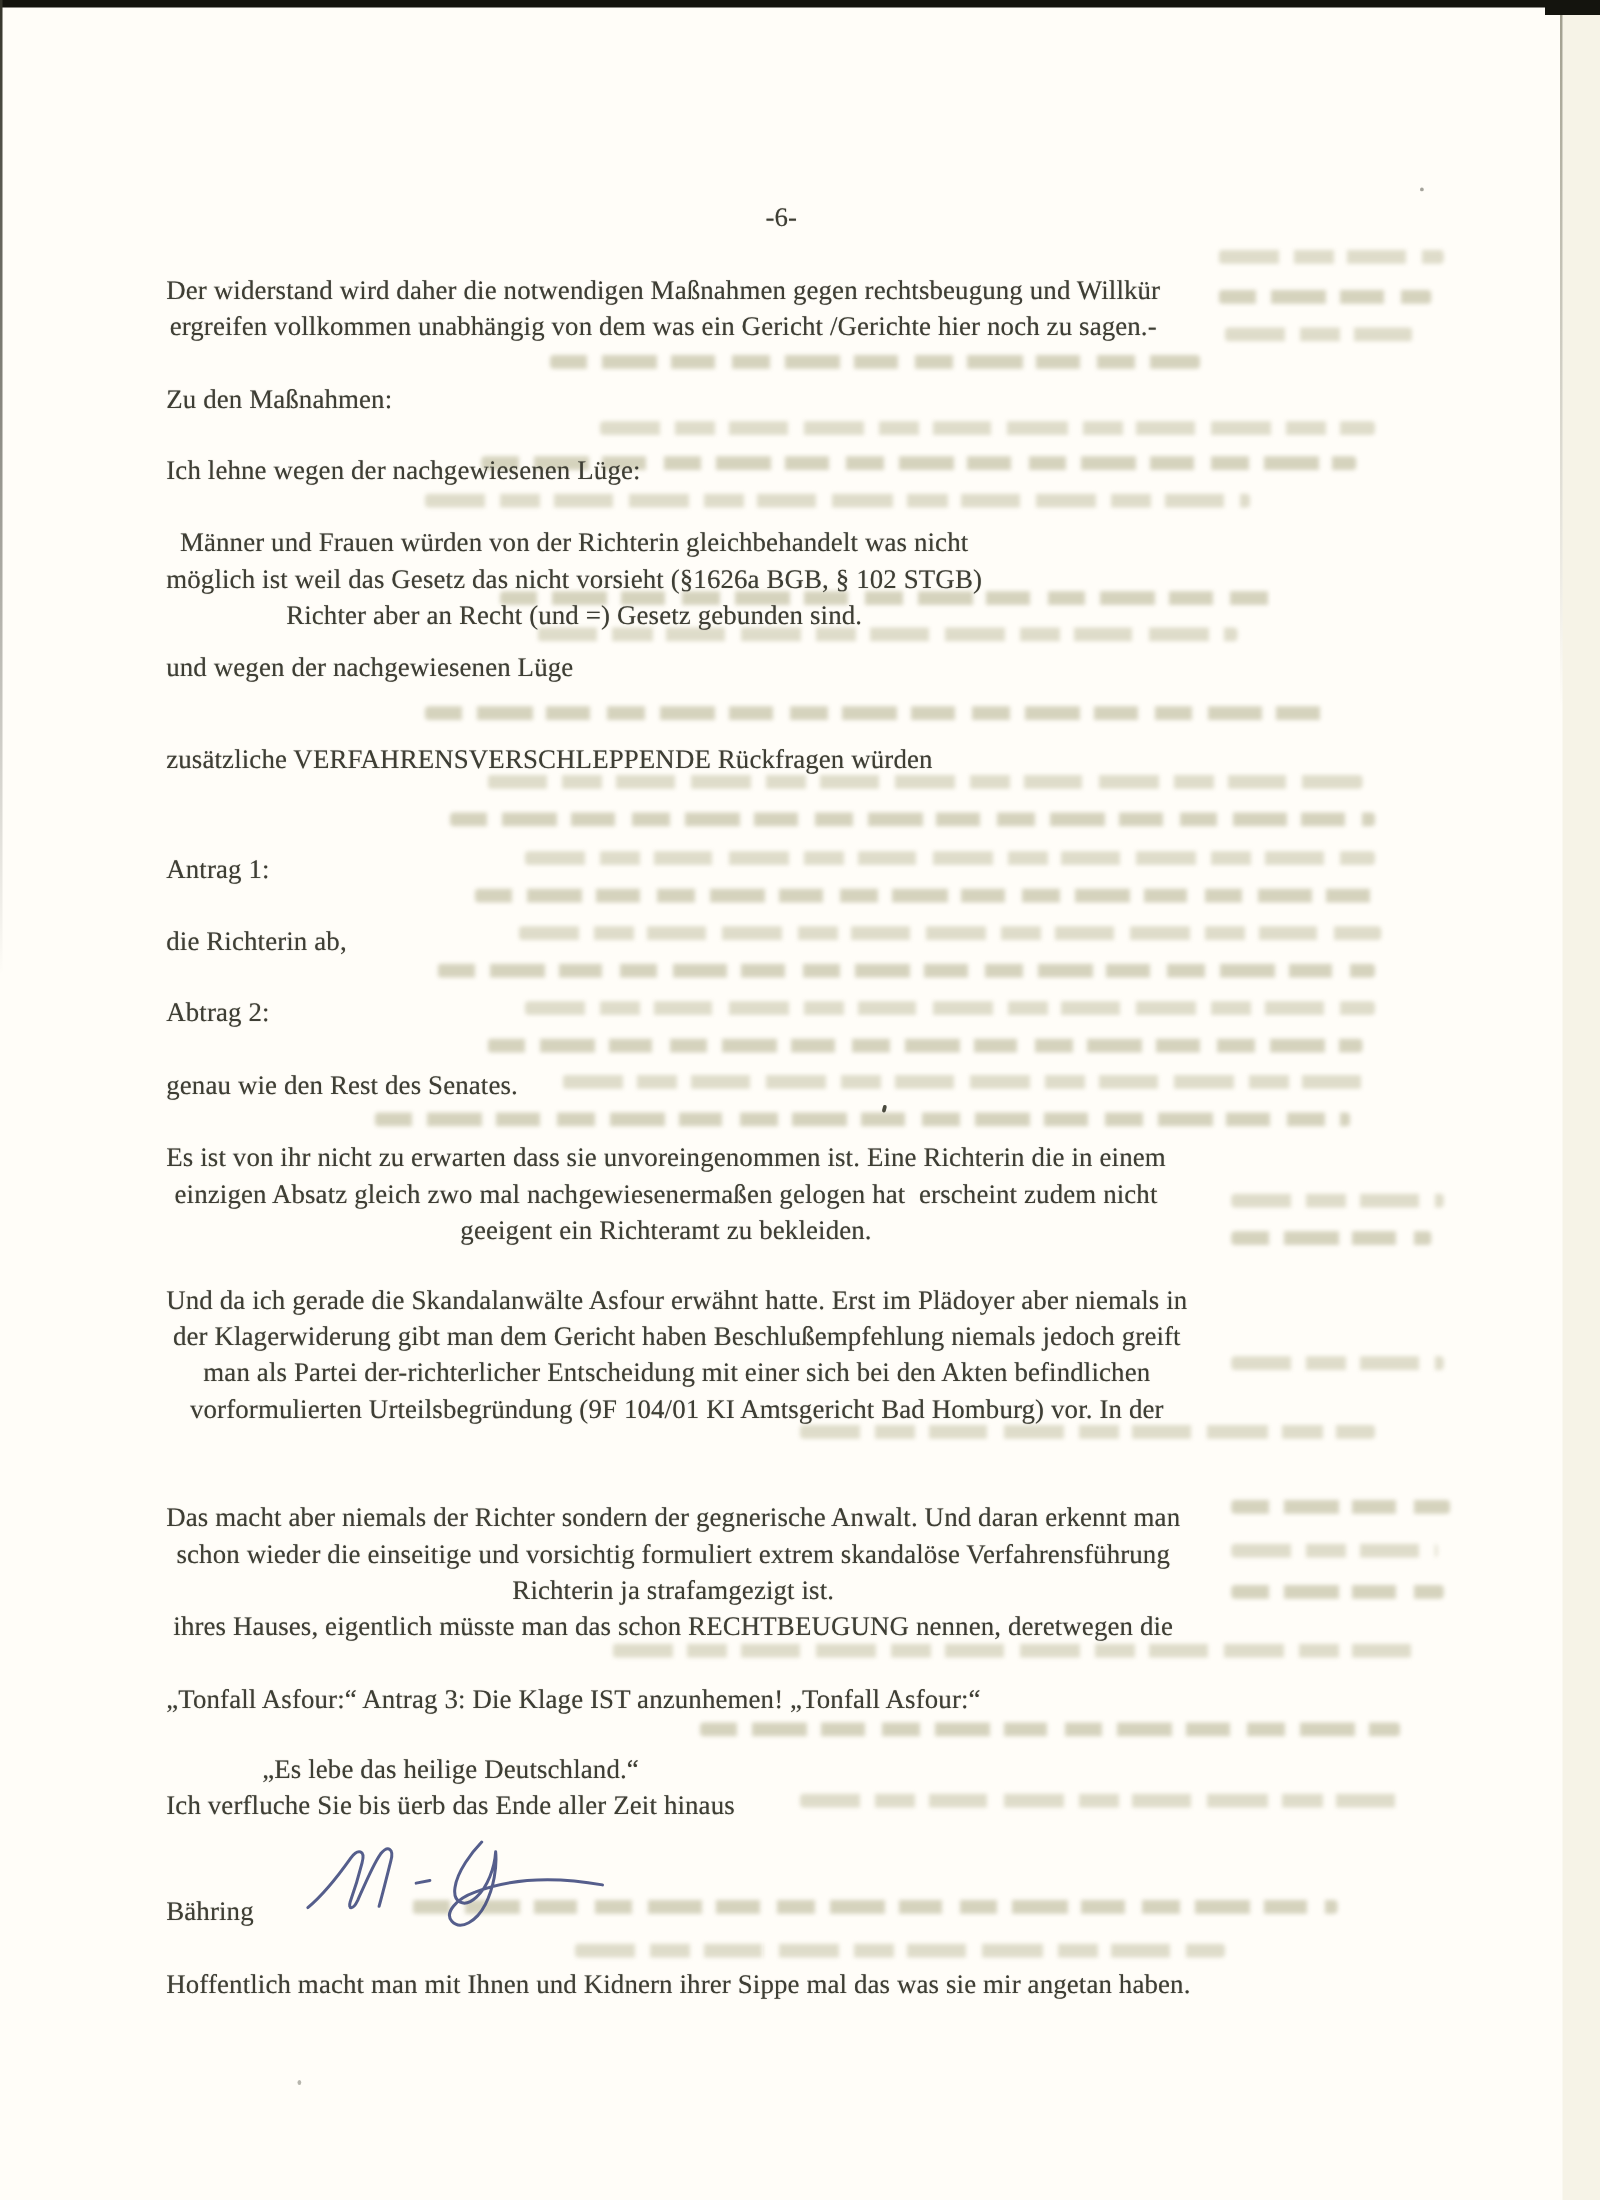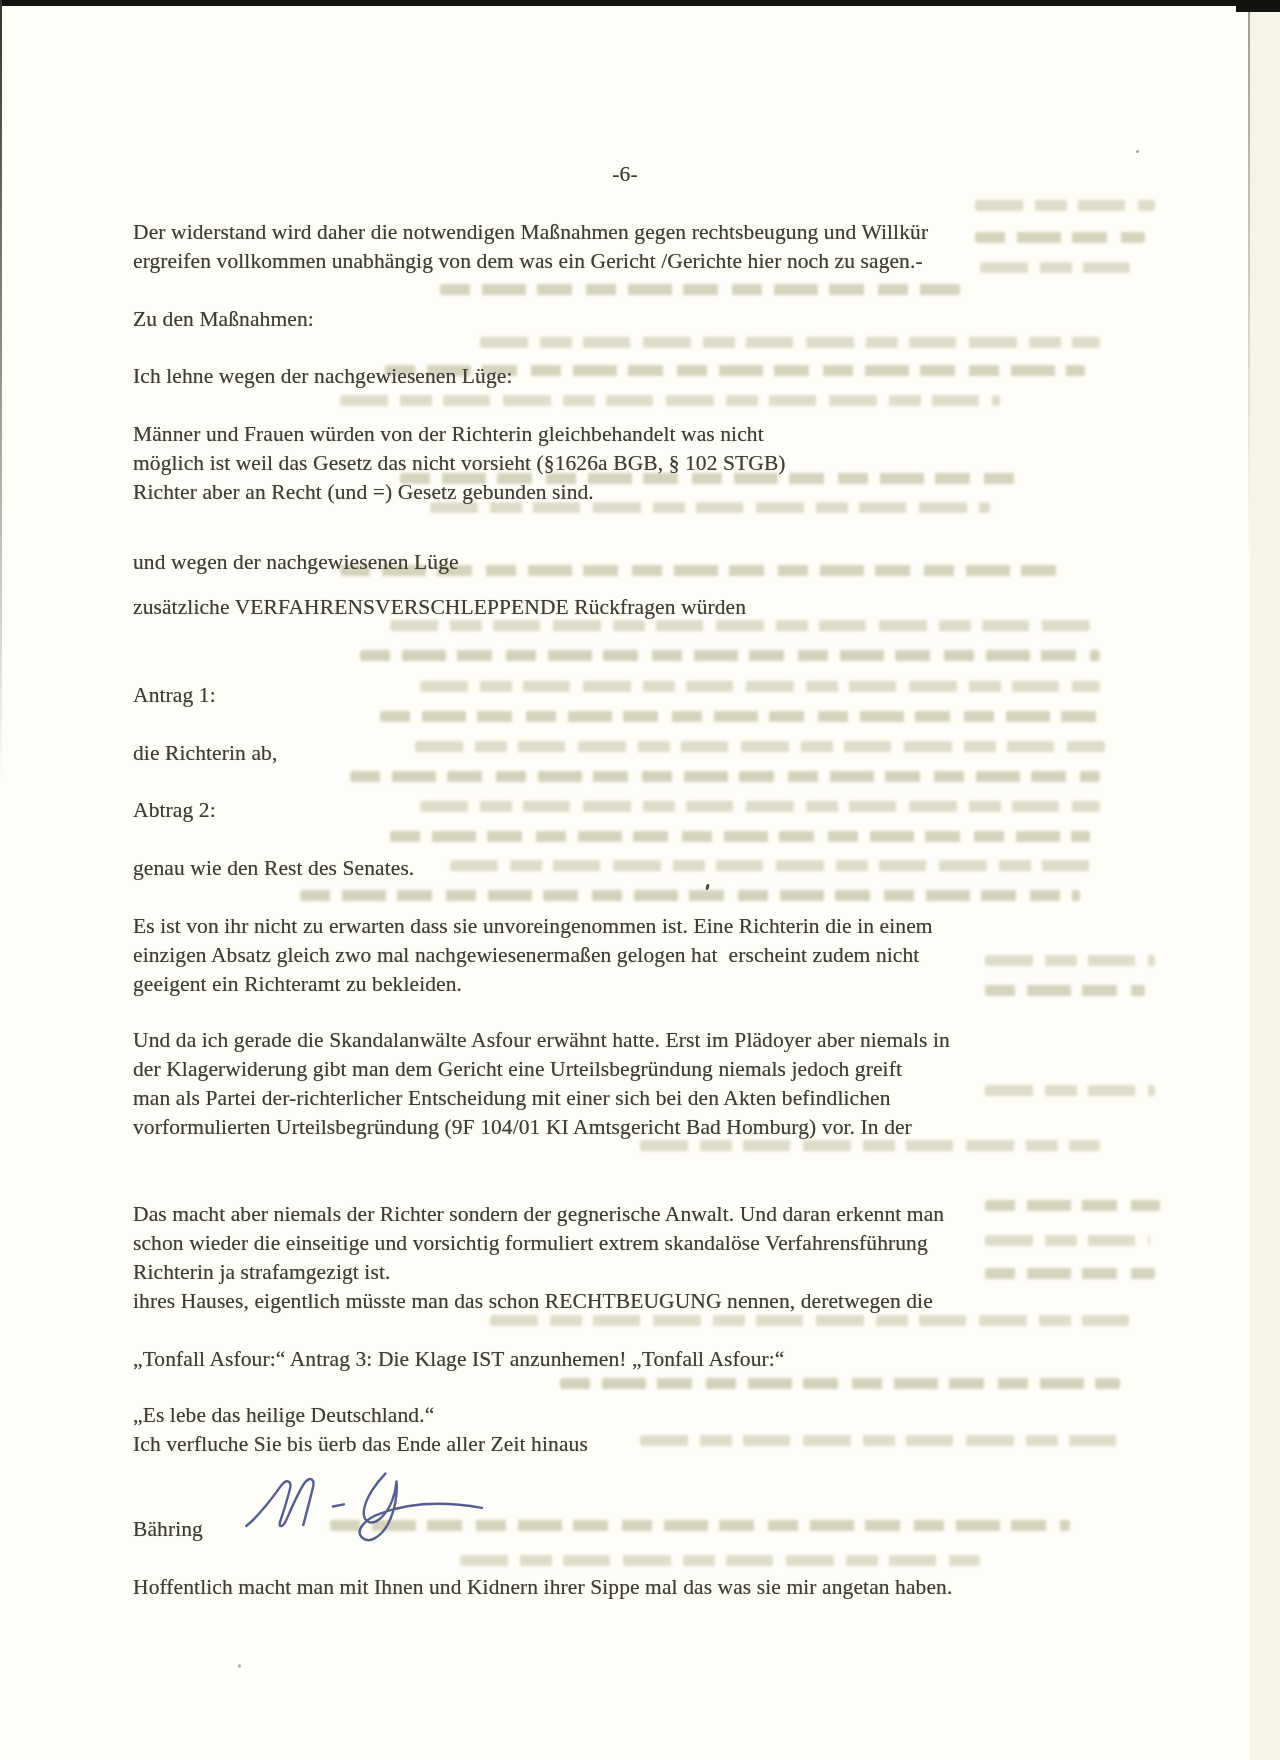--- a/index.html
+++ b/index.html
@@ -3,21 +3,21 @@
 <meta charset="utf-8">
 <style>
   html,body { margin:0; padding:0; background:#dddacb; }
   .scan {
     position:relative; width:1280px; height:1760px; margin:0 auto;
     background:#fffdf8; overflow:hidden;
     font-family:"Liberation Serif","DejaVu Serif",serif;
     color:#3e3e34;
   }
   
-  .para { position:absolute; left:133px; }
+  .para { position:absolute; left:133px;text-align:center; }
   .line {
     white-space:pre; font-size:21.5px; line-height:29px; letter-spacing:.1px;
     text-shadow:0 0 .7px rgba(62,62,52,.55);
   }
   .pagenum { position:absolute; top:160px; left:520px; width:210px; text-align:center; }
   
   .edge-top { position:absolute; top:0; left:0; width:1280px; height:6px; background:#14140e; }
   .edge-top-right { position:absolute; top:0; left:1236px; width:44px; height:12px; background:#14140e; }
   .edge-left { position:absolute; top:0; left:0; width:2px; height:780px;
     background:linear-gradient(180deg,#34342a 0%, rgba(52,52,42,0) 100%); }
@@ -90,21 +90,21 @@
     <div class="line">Zu den Maßnahmen:</div>
   </div>
   <div class="para" style="top:362px">
     <div class="line">Ich lehne wegen der nachgewiesenen Lüge:</div>
   </div>
   <div class="para" style="top:420px">
     <div class="line">Männer und Frauen würden von der Richterin gleichbehandelt was nicht</div>
     <div class="line">möglich ist weil das Gesetz das nicht vorsieht (§1626a BGB, § 102 STGB)</div>
     <div class="line">Richter aber an Recht (und =) Gesetz gebunden sind.</div>
   </div>
-  <div class="para" style="top:548px">
+  <div class="para" style="top:520px">
     <div class="line">und wegen der nachgewiesenen Lüge</div>
   </div>
   <div class="para" style="top:593px">
     <div class="line">zusätzliche VERFAHRENSVERSCHLEPPENDE Rückfragen würden</div>
   </div>
   <div class="para" style="top:681px">
     <div class="line">Antrag 1:</div>
   </div>
   <div class="para" style="top:739px">
     <div class="line">die Richterin ab,</div>
@@ -115,21 +115,21 @@
   <div class="para" style="top:854px">
     <div class="line">genau wie den Rest des Senates.</div>
   </div>
   <div class="para" style="top:912px">
     <div class="line">Es ist von ihr nicht zu erwarten dass sie unvoreingenommen ist. Eine Richterin die in einem</div>
     <div class="line">einzigen Absatz gleich zwo mal nachgewiesenermaßen gelogen hat  erscheint zudem nicht</div>
     <div class="line">geeigent ein Richteramt zu bekleiden.</div>
   </div>
   <div class="para" style="top:1026px">
     <div class="line">Und da ich gerade die Skandalanwälte Asfour erwähnt hatte. Erst im Plädoyer aber niemals in</div>
-    <div class="line">der Klagerwiderung gibt man dem Gericht eine Urteilsbegründung niemals jedoch greift</div>
+    <div class="line">der Klagerwiderung gibt man dem Gericht haben Beschlußempfehlung niemals jedoch greift</div>
     <div class="line">man als Partei der-richterlicher Entscheidung mit einer sich bei den Akten befindlichen</div>
     <div class="line">vorformulierten Urteilsbegründung (9F 104/01 KI Amtsgericht Bad Homburg) vor. In der</div>
   </div>
   <div class="para" style="top:1200px">
     <div class="line">Das macht aber niemals der Richter sondern der gegnerische Anwalt. Und daran erkennt man</div>
     <div class="line">schon wieder die einseitige und vorsichtig formuliert extrem skandalöse Verfahrensführung</div>
     <div class="line">Richterin ja strafamgezigt ist.</div>
     <div class="line">ihres Hauses, eigentlich müsste man das schon RECHTBEUGUNG nennen, deretwegen die</div>
   </div>
   <div class="para" style="top:1345px">

